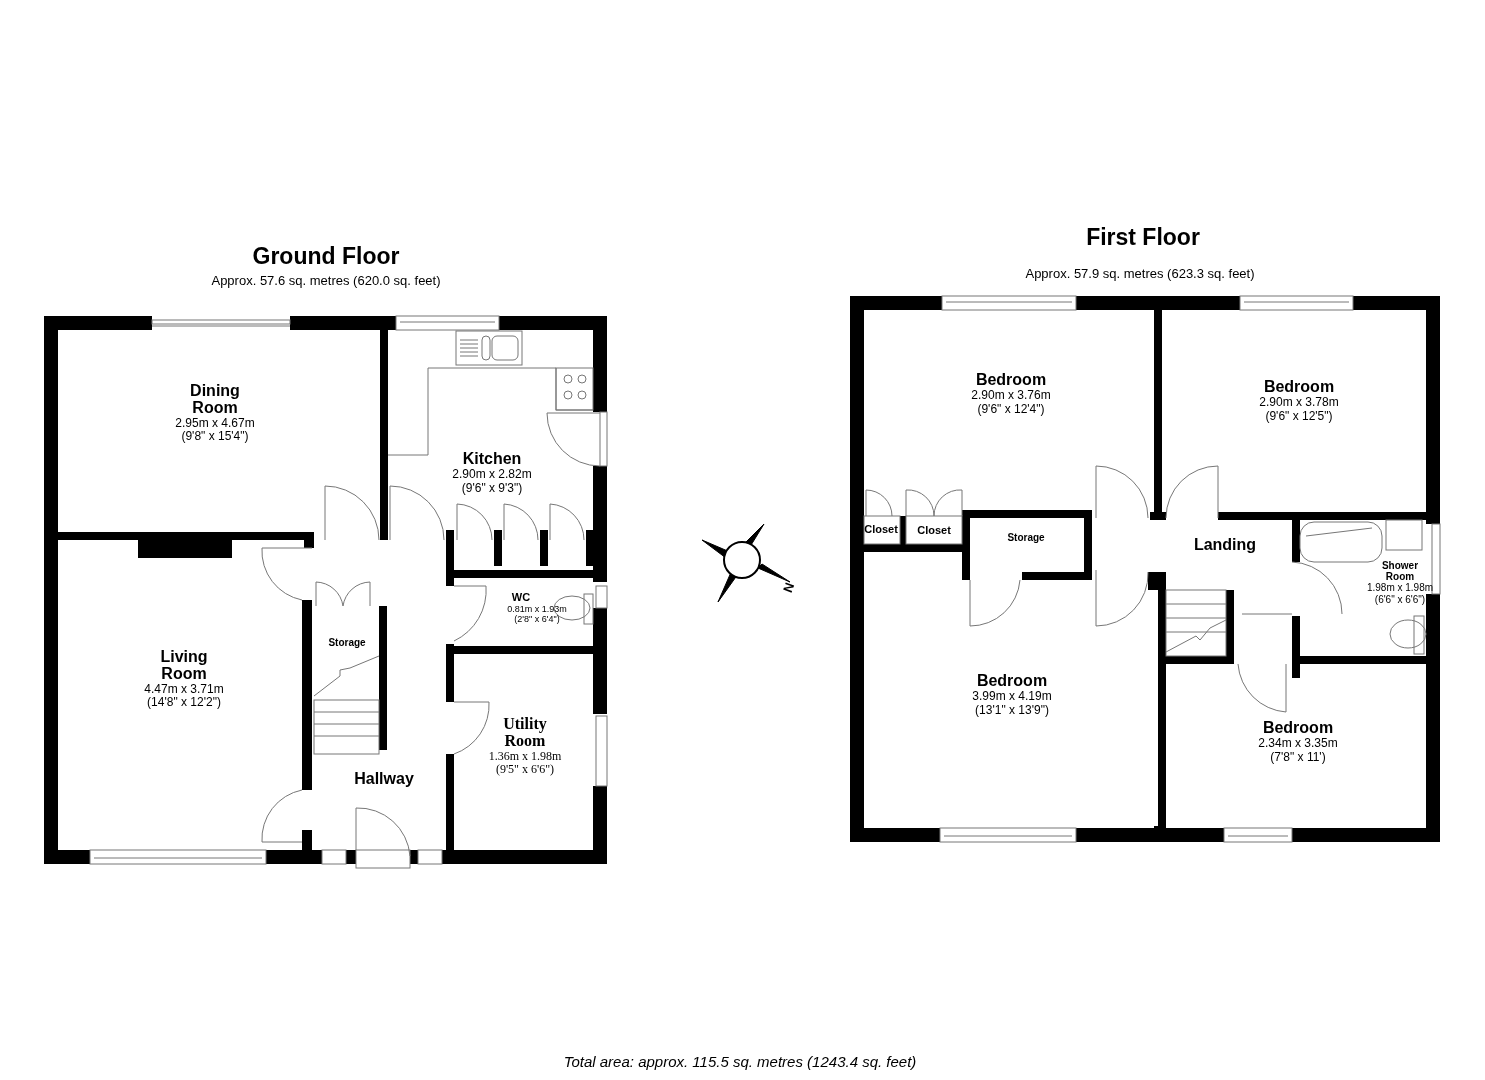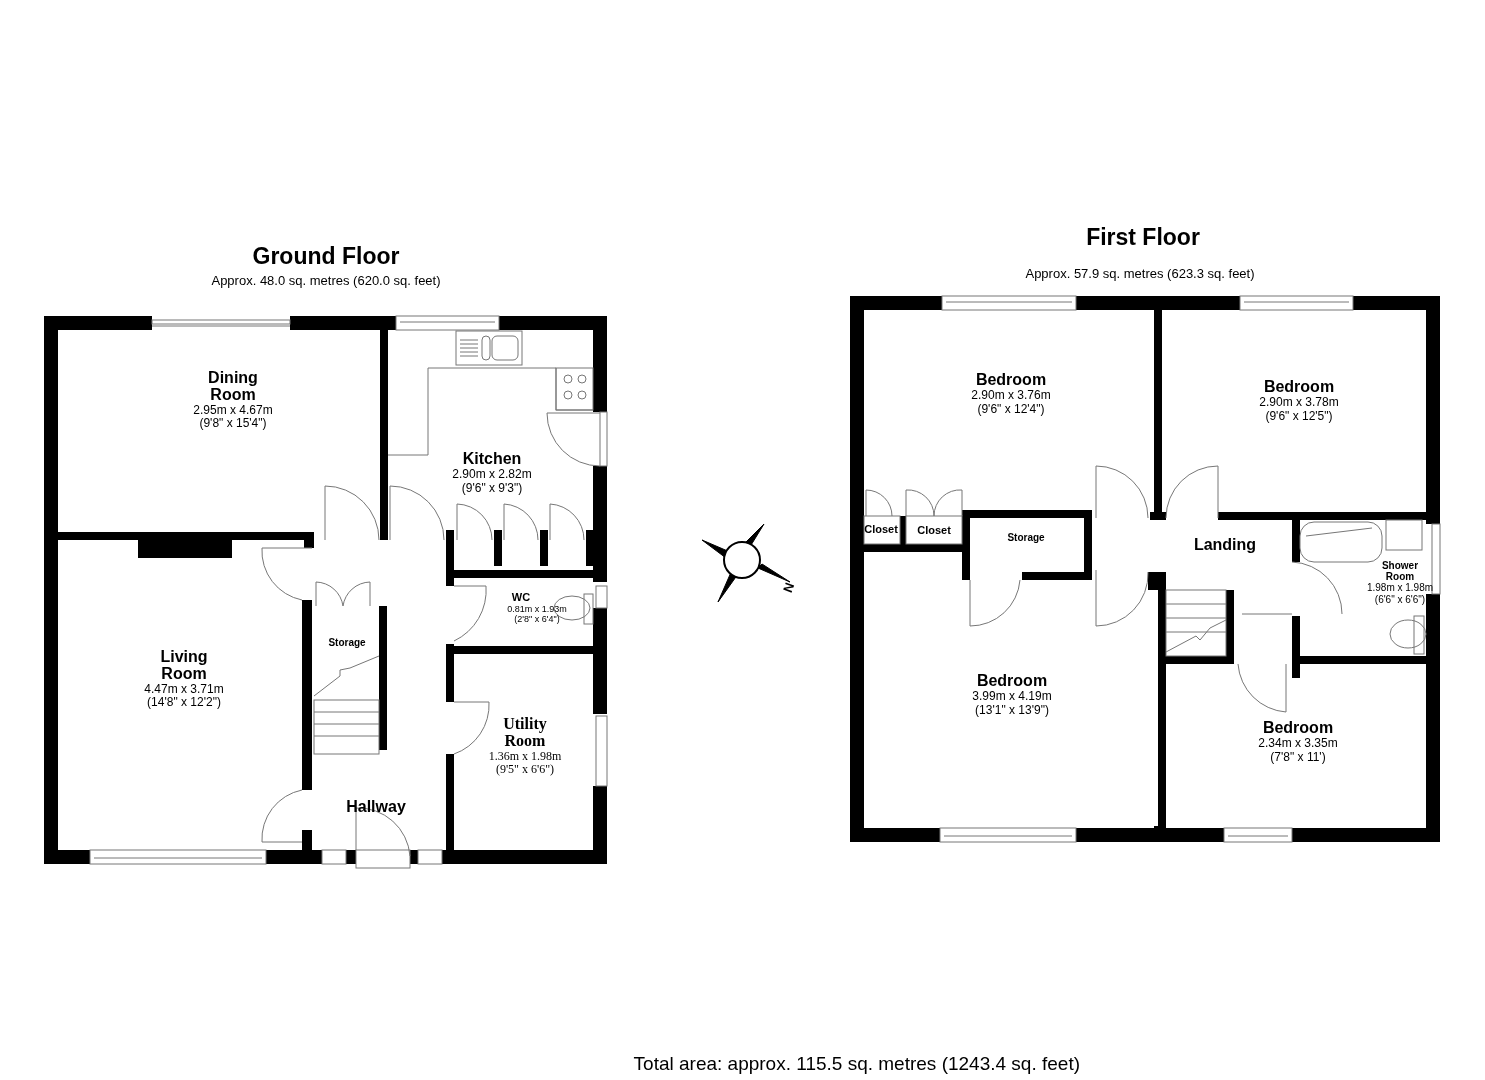--- a/index.html
+++ b/index.html
@@ -6,28 +6,28 @@
   body { width: 1485px; height: 1080px; position: relative; overflow: hidden; font-family: "Liberation Sans", sans-serif; color: #000; }
   .abs { position: absolute; }
   .floor-title { font-weight: bold; font-size: 23px; text-align: center; white-space: nowrap; }
   .floor-sub { font-size: 13px; text-align: center; white-space: nowrap; }
   .room-label { position: absolute; text-align: center; line-height: 1.05; white-space: nowrap; transform: translateX(-50%); }
   .room-name { font-weight: bold; font-size: 16px; display: block; }
   .room-dim { font-size: 12px; display: block; line-height: 1.15; }
   .small .room-name { font-size: 10px; }
   .tiny .room-name { font-size: 11px; }
   .tiny .room-dim { font-size: 9px; margin-left: 32px; }
-  .total { font-size: 19px; text-align: right; white-space: nowrap; }
+  .total { font-size: 15px; text-align: center; white-space: nowrap; font-style: italic; }
   svg.plan { position: absolute; left: 0; top: 0; }
 </style>
 </head>
 <body>
 
 <div class="abs floor-title" style="left:176px; top:243px; width:300px;">Ground Floor</div>
-<div class="abs floor-sub" style="left:148px; top:273px; width:356px;">Approx. 48.0 sq. metres (620.0 sq. feet)</div>
+<div class="abs floor-sub" style="left:148px; top:273px; width:356px;">Approx. 57.6 sq. metres (620.0 sq. feet)</div>
 
 <div class="abs floor-title" style="left:993px; top:224px; width:300px;">First Floor</div>
 <div class="abs floor-sub" style="left:962px; top:254px; width:356px;margin-top:12px;">Approx. 57.9 sq. metres (623.3 sq. feet)</div>
 
 <svg class="plan" width="1485" height="1080" viewBox="0 0 1485 1080">
   <g fill="#000">
 
     <rect x="44" y="316" width="108" height="14"></rect>
     <rect x="290" y="316" width="106" height="14"></rect>
     <rect x="499" y="316" width="108" height="14"></rect>
@@ -188,21 +188,21 @@
     <polyline points="1166,652 1196,636 1200,640 1210,628 1226,620"></polyline>
 
     <rect x="1300" y="522" width="82" height="40" rx="14"></rect>
     <polyline points="1306,536 1372,528 M1306,536 1372,550"></polyline>
     <rect x="1386" y="520" width="36" height="30"></rect>
     <ellipse cx="1408" cy="634" rx="18" ry="14"></ellipse>
     <rect x="1414" y="616" width="10" height="38"></rect>
   </g>
 </svg>
 
-<div class="room-label" style="left:215px; top:370px;margin-left:18px;">
+<div class="room-label" style="left:215px; top:383px;">
   <span class="room-name">Dining</span>
   <span class="room-name">Room</span>
   <span class="room-dim">2.95m x 4.67m</span>
   <span class="room-dim">(9'8" x 15'4")</span>
 </div>
 <div class="room-label" style="left:492px; top:407px;margin-top:44px;">
   <span class="room-name">Kitchen</span>
   <span class="room-dim">2.90m x 2.82m</span>
   <span class="room-dim">(9'6" x 9'3")</span>
 </div>
@@ -219,21 +219,21 @@
 </div>
 <div class="room-label small" style="left:347px; top:638px;">
   <span class="room-name">Storage</span>
 </div>
 <div class="room-label" style="left:525px; top:716px;font-family:Liberation Serif, serif;">
   <span class="room-name">Utility</span>
   <span class="room-name">Room</span>
   <span class="room-dim">1.36m x 1.98m</span>
   <span class="room-dim">(9'5" x 6'6")</span>
 </div>
-<div class="room-label" style="left:376px; top:771px;margin-top:28px;">
+<div class="room-label" style="left:384px; top:771px;">
   <span class="room-name">Hallway</span>
 </div>
 
 <div class="room-label" style="left:1011px; top:372px;">
   <span class="room-name">Bedroom</span>
   <span class="room-dim">2.90m x 3.76m</span>
   <span class="room-dim">(9'6" x 12'4")</span>
 </div>
 <div class="room-label" style="left:1299px; top:379px;">
   <span class="room-name">Bedroom</span>

